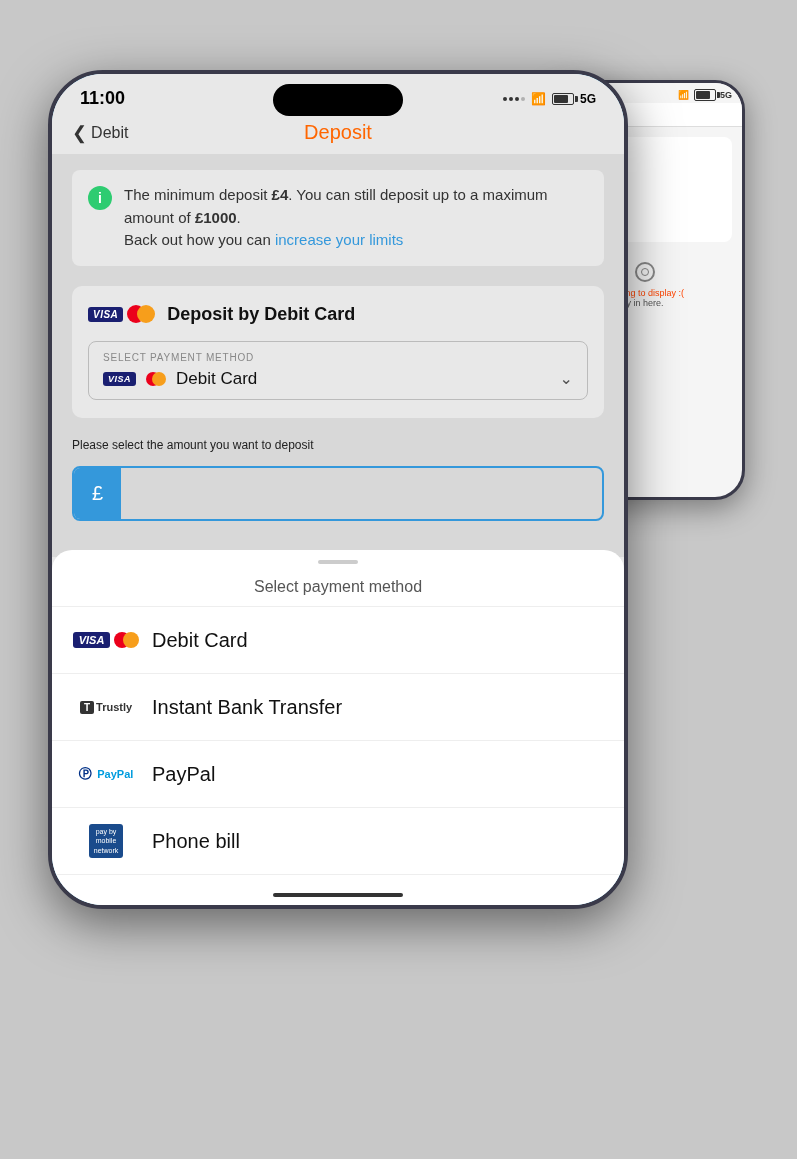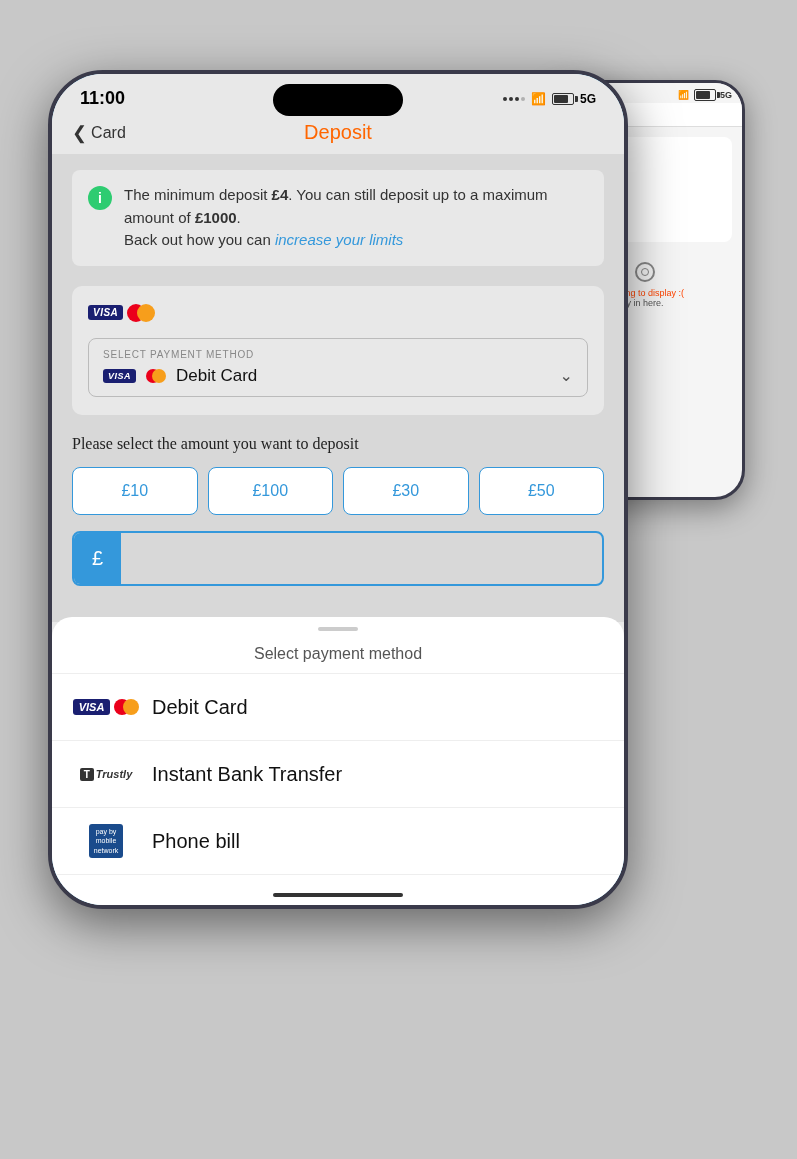--- a/index.html
+++ b/index.html
@@ -233,21 +233,20 @@
 
     .info-text {
       font-size: 15px;
       color: #333;
       line-height: 1.5;
     }
 
     .info-link {
       color: #3498db;
       text-decoration: none;
-      font-style: italic;
     }
 
     
     .payment-section {
       background: #e8e8e8;
       border-radius: 10px;
       padding: 18px 16px;
       margin-bottom: 20px;
     }
 
@@ -336,24 +335,23 @@
       color: #111;
     }
 
     .chevron-down {
       color: #555;
       font-size: 16px;
     }
 
     
     .amount-label {
-      font-size: 16px;
+      font-size: 12px;
       color: #222;
       margin-bottom: 14px;
-      font-family: Liberation Serif, serif;
     }
 
     .amount-buttons {
       display: flex;
       gap: 10px;
       margin-bottom: 16px;
       flex-wrap: wrap;
     }
 
     .amount-btn {
@@ -622,21 +620,21 @@
           <div class="battery-icon">
             <div class="battery-fill"></div>
           </div>
           <span style="font-size:12px;font-weight:600;">5G</span>
         </div>
       </div>
 
       <div class="app-header">
         <div class="back-btn">
           <span class="back-chevron">❮</span>
-          <span>Card</span>
+          <span>Debit</span>
         </div>
         <span class="page-title">Deposit</span>
       </div>
 
       <div class="main-content">
 
         <div class="info-box">
           <div class="info-icon">i</div>
           <div class="info-text">
             <span>The minimum deposit </span><strong>£4</strong><span>. You can still deposit up to a maximum amount of </span><strong>£1000</strong><span>.</span><br>
@@ -646,20 +644,21 @@
 
         <div class="payment-section">
           <div class="payment-header">
             <div class="card-icons">
               <span class="visa-logo">VISA</span>
               <div class="mastercard-logo">
                 <div class="mc-circle-left"></div>
                 <div class="mc-circle-right"></div>
               </div>
             </div>
+            <span class="payment-title">Deposit by Debit Card</span>
           </div>
 
           <div class="select-payment">
             <span class="select-label">SELECT PAYMENT METHOD</span>
             <div class="select-value">
               <div class="select-value-content">
                 <span class="visa-logo" style="font-size:9px;">VISA</span>
                 <div class="mastercard-logo">
                   <div class="mc-circle-left" style="width:14px;height:14px;"></div>
                   <div class="mc-circle-right" style="width:14px;height:14px;"></div>
@@ -667,26 +666,20 @@
                 <span class="select-value-text">Debit Card</span>
               </div>
               <span class="chevron-down">⌄</span>
             </div>
           </div>
         </div>
 
         <div>
           <p class="amount-label">Please select the amount you want to deposit</p>
 
-          <div class="amount-buttons">
-            <button class="amount-btn">£10</button>
-            <button class="amount-btn">£100</button>
-            <button class="amount-btn">£30</button>
-            <button class="amount-btn">£50</button>
-          </div>
 
           <div class="deposit-input-wrapper">
             <div class="pound-prefix">£</div>
           </div>
         </div>
       </div>
 
       <div class="bottom-sheet">
         <div class="sheet-handle"></div>
         <div class="sheet-title">Select payment method</div>
@@ -699,26 +692,35 @@
                 <span class="c2"></span>
             </div>
           </div>
           <span class="sheet-item-text">Debit Card</span>
         </div>
 
         <div class="sheet-item">
           <div class="sheet-item-icon">
             <div class="trustly-logo">
               <span class="trustly-t">T</span>
-              <span style="font-size:11px;color:#333;font-style:italic;">Trustly</span>
+              <span style="font-size:11px;color:#333;">Trustly</span>
             </div>
           </div>
           <span class="sheet-item-text">Instant Bank Transfer</span>
         </div>
 
+        <div class="sheet-item">
+          <div class="sheet-item-icon">
+            <div class="paypal-logo">
+              <span class="paypal-p1">Ⓟ</span>
+              <span style="font-size:11px;font-weight:bold;color:#009cde;margin-left:2px;">PayPal</span>
+            </div>
+          </div>
+          <span class="sheet-item-text">PayPal</span>
+        </div>
 
         <div class="sheet-item">
           <div class="sheet-item-icon">
             <div class="phonebill-logo">pay by<br>mobile<br>network</div>
           </div>
           <span class="sheet-item-text">Phone bill</span>
         </div>
 
         <div class="home-indicator"></div>
       </div>

